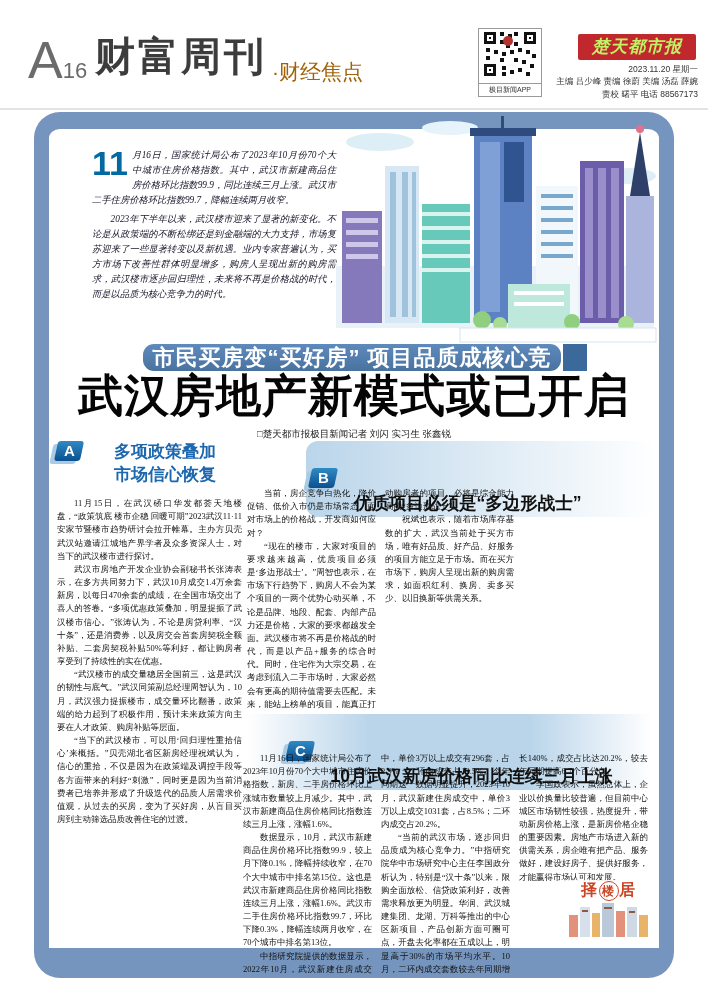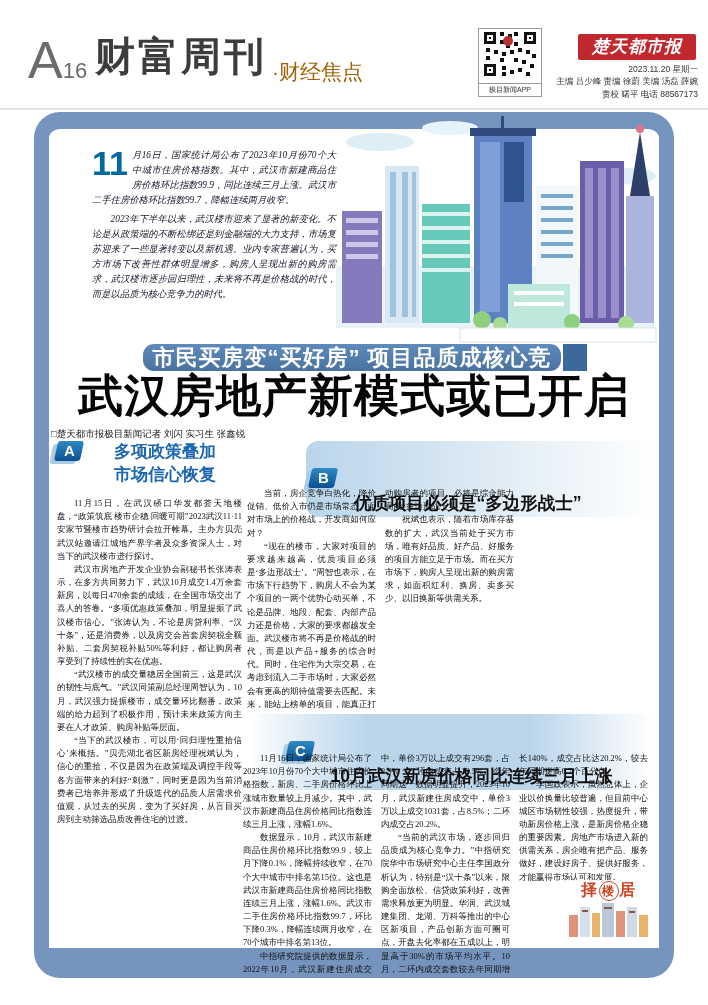--- a/index.html
+++ b/index.html
@@ -12,21 +12,21 @@
         font-size:52px;color:#6b6b6b;font-weight:400;line-height:1;}
   .hdr-pagenum{font-size:22px;color:#6b6b6b;}
   .hdr-section{left:95px;top:36px;font-family:"Liberation Sans","DejaVu Sans",sans-serif;
         font-size:40px;font-weight:bold;color:#3c3c3c;letter-spacing:3px;line-height:1;}
   .hdr-subsection{left:272px;top:58px;font-family:"Liberation Sans","DejaVu Sans",sans-serif;
         font-size:21px;font-weight:normal;color:#a16207;}
   .hdr-rule{left:0;top:108px;width:708px;height:2px;background:#e3e3e3;}
   .qr-wrap{left:478px;top:28px;width:62px;text-align:center;border:1px solid #9a9a9a;background:#fff;}
   .qr-cap{font-size:7px;color:#333;border-top:1px solid #9a9a9a;padding:1px 0;
         font-family:"Liberation Sans",sans-serif;}
-  .masthead{left:578px;top:34px;width:118px;height:26px;background:#c0282d;color:#ffffff;
+  .masthead{left:578px;top:34px;width:118px;height:26px;background:#c0282d;color:#bef264;
         font-family:"Liberation Serif",serif;font-weight:bold;font-size:17px;text-align:center;
         line-height:26px;letter-spacing:1px;font-style:italic;border-radius:2px;}
   .hdr-dates{left:470px;top:63px;width:228px;text-align:right;font-size:8.5px;line-height:1.45;
         color:#333;font-family:"Liberation Sans",sans-serif;}
 
   
   .frame{left:34px;top:112px;width:640px;height:866px;border:15px solid #7595be;
         border-top-width:17px;border-bottom-width:30px;border-radius:26px;box-sizing:border-box;}
 
   
@@ -38,21 +38,21 @@
         font-style:normal;margin:0 4px 0 0;font-family:"Liberation Sans",sans-serif;}
 
   
   .banner{left:143px;top:344px;width:418px;height:27px;background:linear-gradient(180deg,#5e8abc,#49729f);
         color:#fff;font-family:"Liberation Sans","DejaVu Sans",sans-serif;font-weight:bold;
         font-size:22px;line-height:27px;text-align:center;letter-spacing:1px;border-radius:11px;}
   .banner-accent{left:563px;top:344px;width:24px;height:27px;background:#3c699c;}
   .headline{left:51px;top:370px;width:606px;text-align:center;
         font-family:"Liberation Sans","DejaVu Sans",sans-serif;font-weight:bold;
         font-size:45px;color:#050505;letter-spacing:1px;line-height:1.15;}
-  .byline{left:51px;top:428px;width:606px;font-size:9.5px;color:#222;
+  .byline{left:51px;top:428px;width:606px;text-align:center;font-size:9.5px;color:#222;
         font-family:"Liberation Sans",sans-serif;}
 
   
   .badge{display:inline-block;width:26px;height:20px;transform:skewX(-12deg);
         background:linear-gradient(180deg,#2f8ac4,#0c5090);color:#fff;text-align:center;
         font-family:"Liberation Sans",sans-serif;font-weight:bold;font-size:15px;line-height:20px;
         border-radius:3px;box-shadow:-4px 3px 0 #aacbe4;}
   .badge span{display:inline-block;transform:skewX(12deg);}
   .secA-head{left:56px;top:441px;width:188px;}
   .secA-title{text-align:center;color:#1c67ae;font-family:"Liberation Sans",sans-serif;

